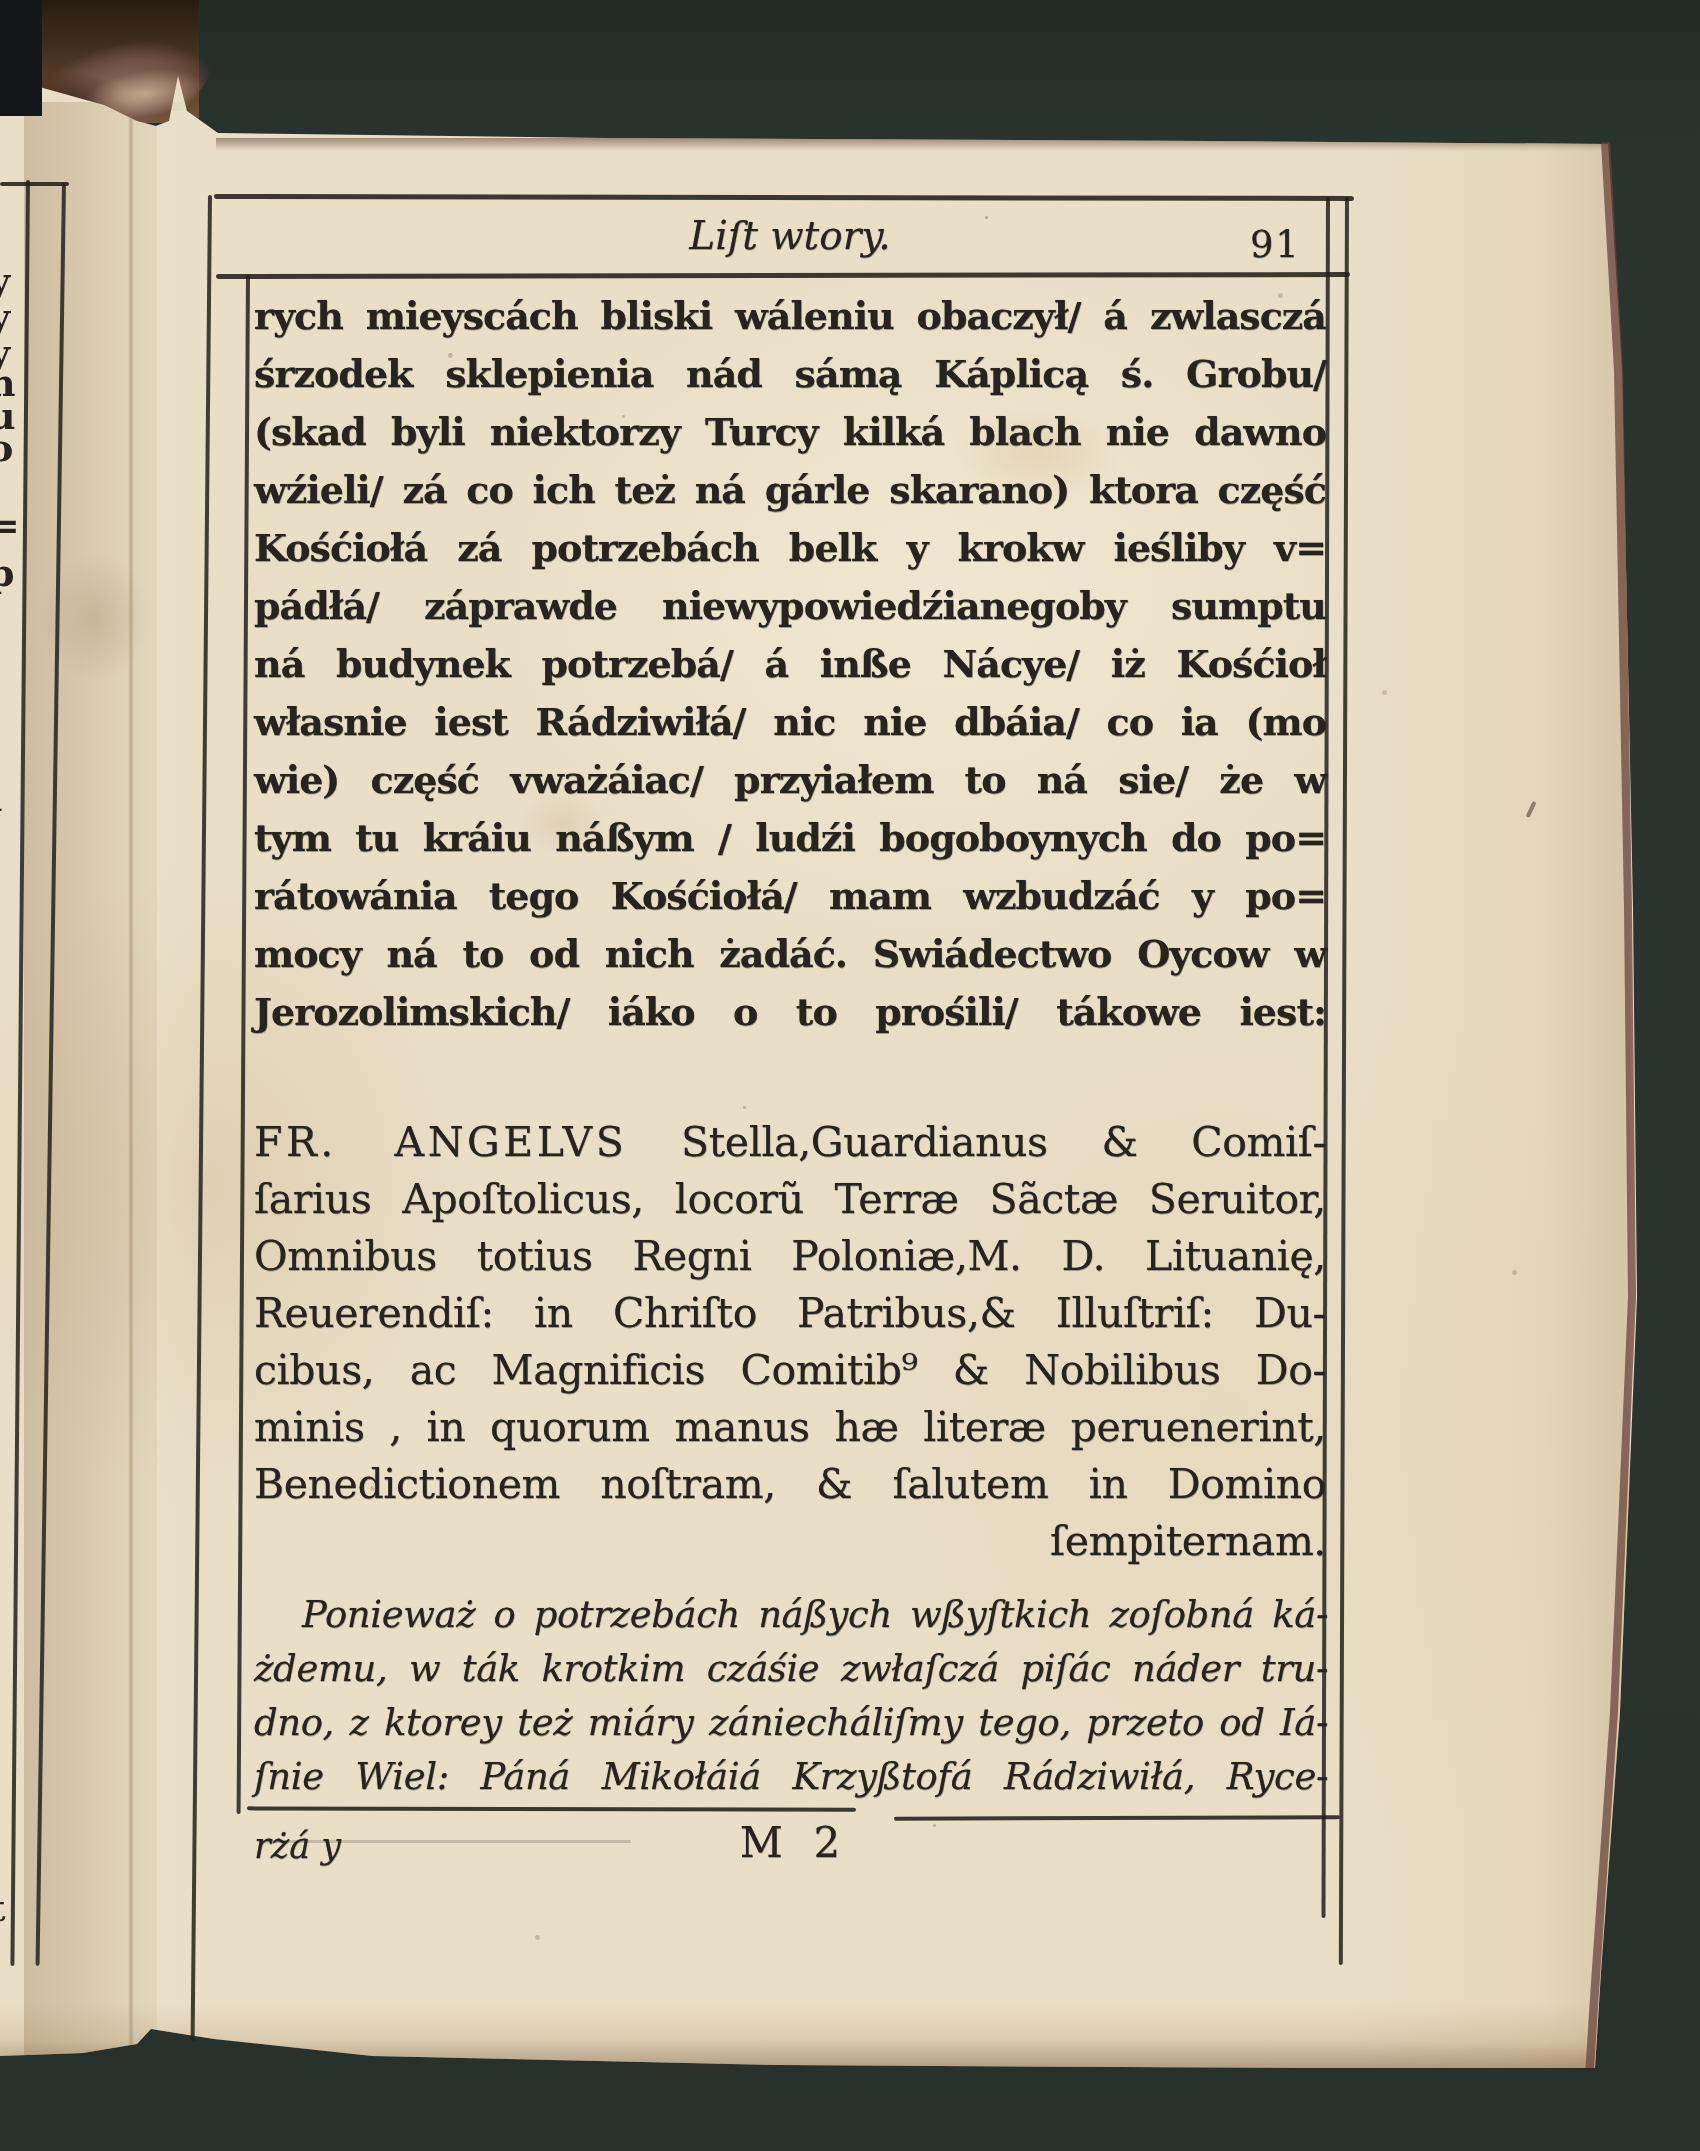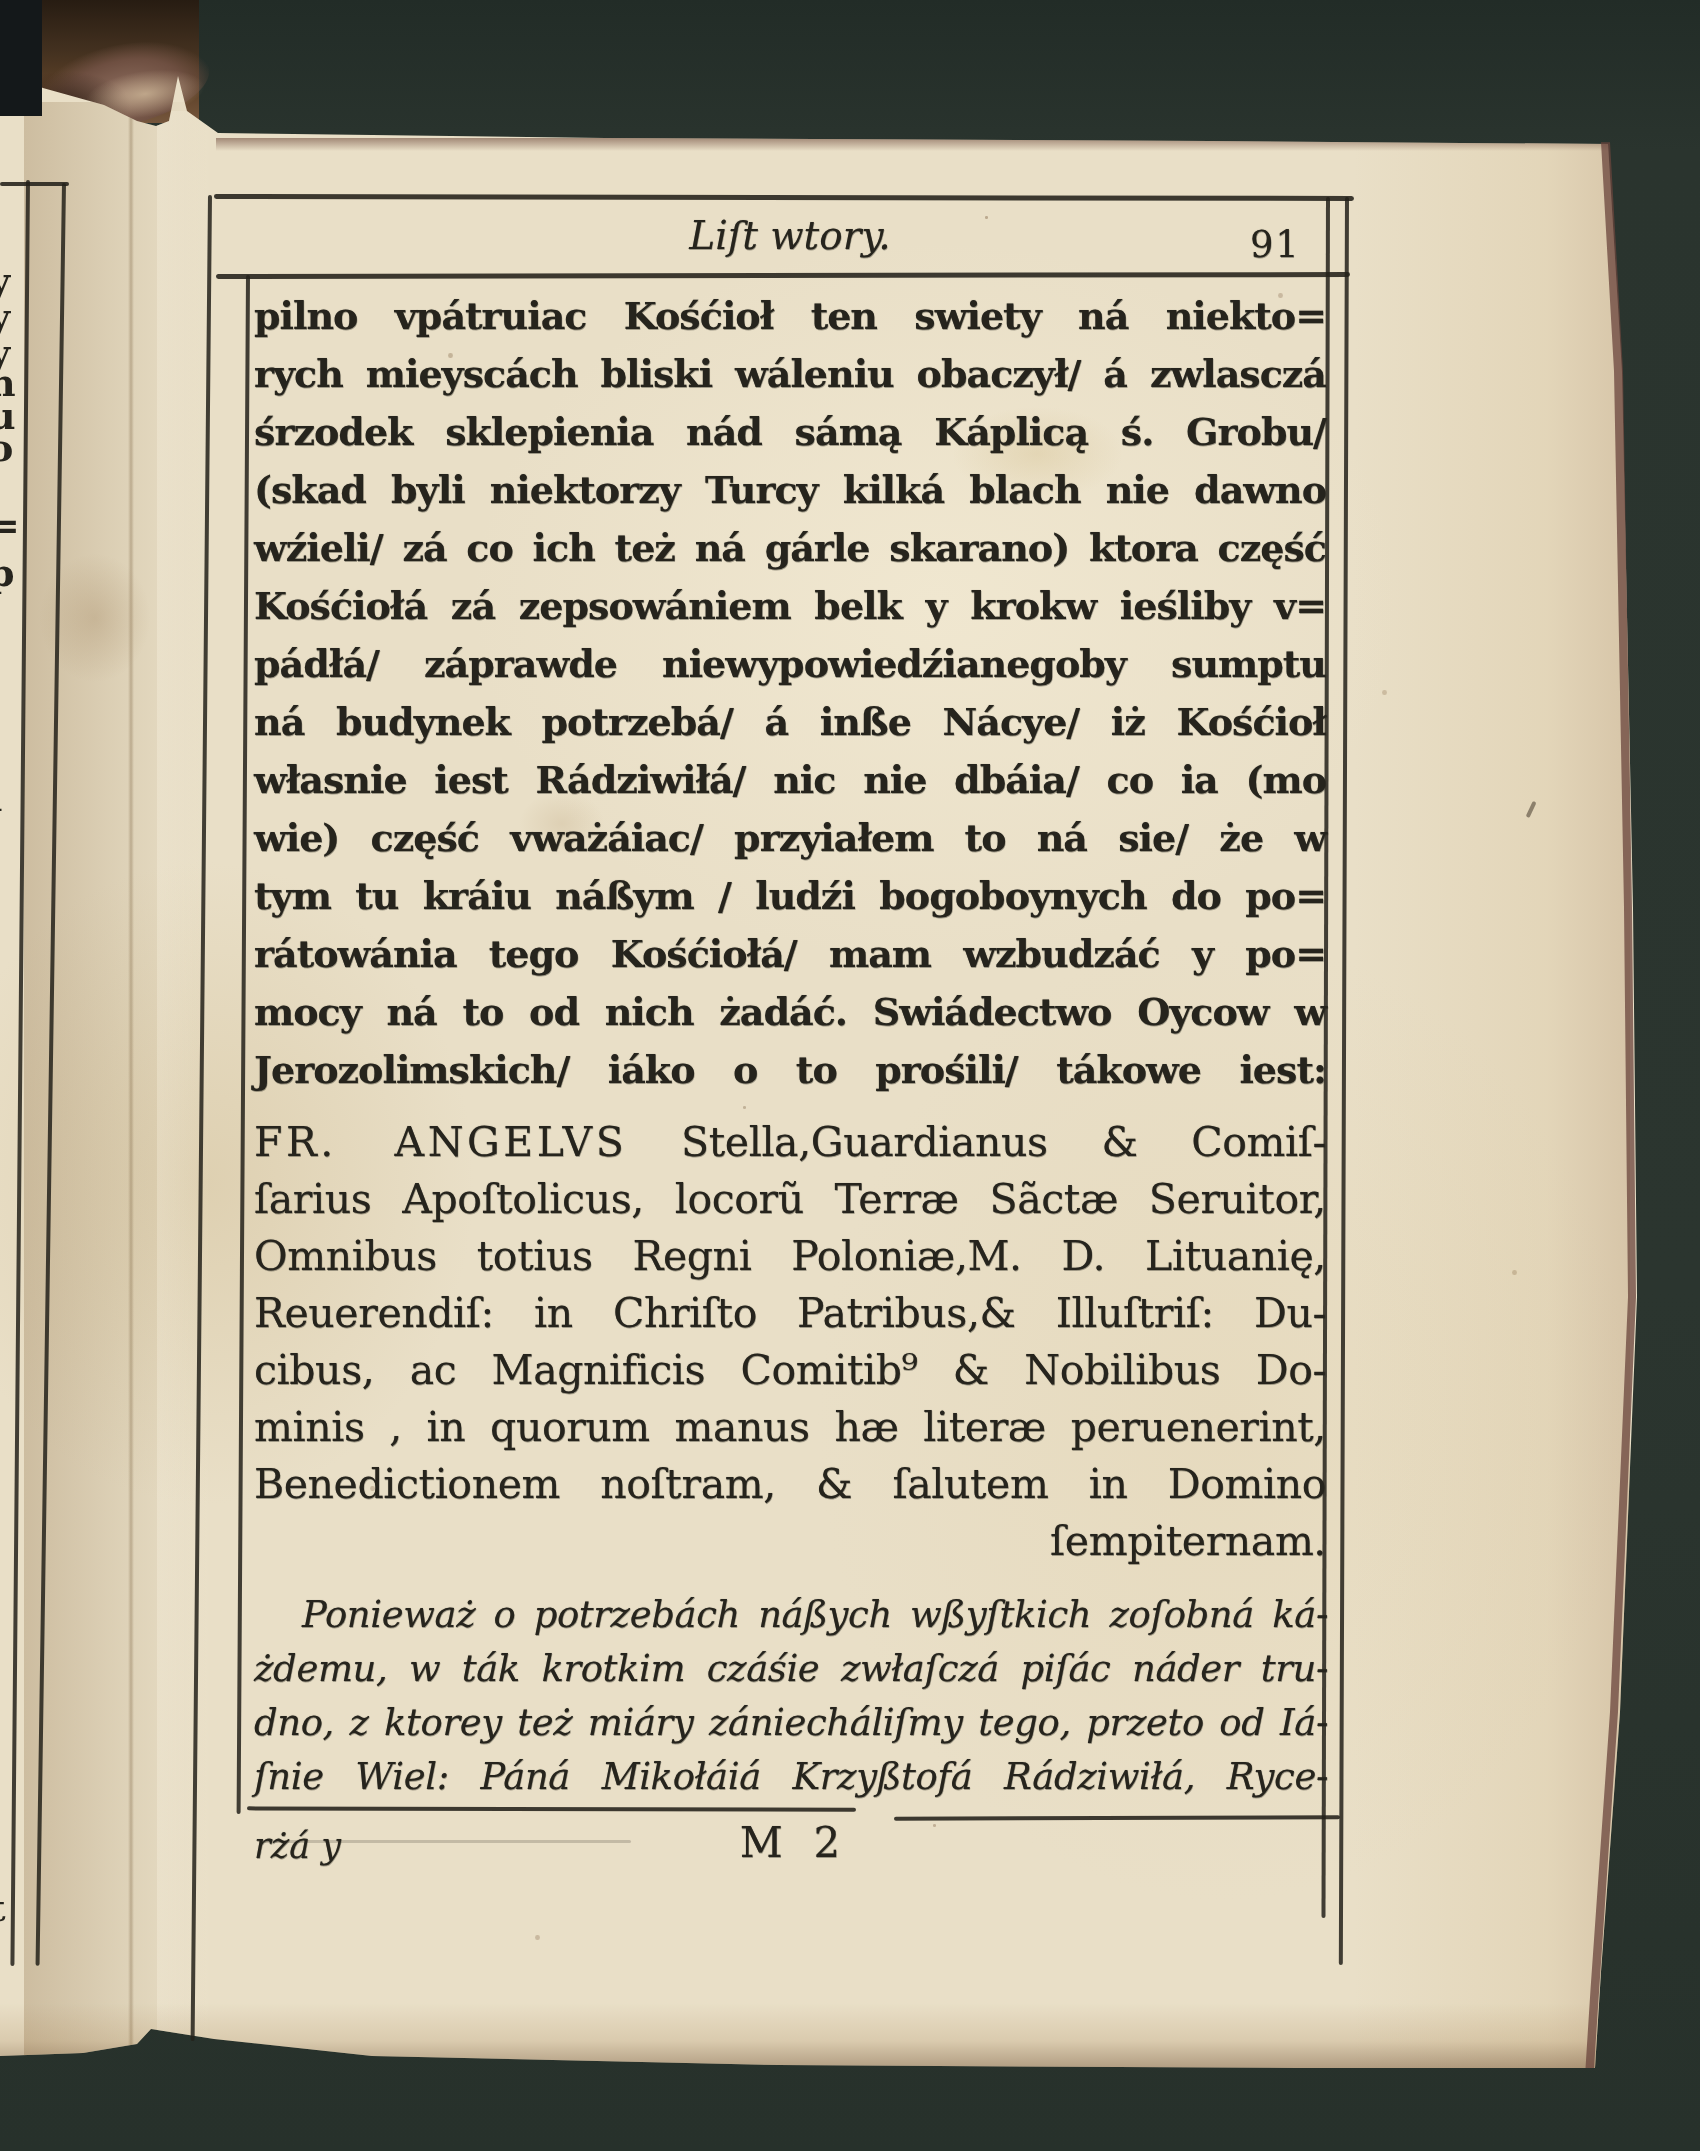--- a/index.html
+++ b/index.html
@@ -160,26 +160,25 @@
   <div class="abs vline" style="left:1326px;top:197px;width:4.3px;height:1721px;transform:rotate(0.15deg);"></div>
   <div class="abs vline" style="left:1345px;top:197px;width:4.3px;height:1768px;transform:rotate(0.2deg);"></div>
   <div class="abs rule" style="left:247px;top:1807px;width:609px;height:4.3px;transform:rotate(0.12deg);"></div>
   <div class="abs rule" style="left:894px;top:1816px;width:446px;height:4.3px;transform:rotate(-0.2deg);"></div>
   <div class="abs rule" style="left:259px;top:1840px;width:372px;height:2.6px;opacity:.22;"></div>
 
   <div class="abs headerTitle ink">Liſt wtory.</div>
   <div class="abs pageNum ink">91</div>
 
   <div class="abs blBlock">
-    <div class="bl ink just">pilno vpátruiac Kośćioł ten swiety ná niekto=</div>
     <div class="bl ink just">rych mieyscách bliski wáleniu obaczył/ á zwlasczá</div>
     <div class="bl ink just">śrzodek sklepienia nád sámą Káplicą ś. Grobu/</div>
     <div class="bl ink just">(skad byli niektorzy Turcy kilká blach nie dawno</div>
     <div class="bl ink just">wźieli/ zá co ich też ná gárle skarano) ktora część</div>
-    <div class="bl ink just">Kośćiołá zá zepsowániem belk y krokw ieśliby v=</div>
+    <div class="bl ink just">Kośćiołá zá potrzebách belk y krokw ieśliby v=</div>
     <div class="bl ink just">pádłá/ záprawde niewypowiedźianegoby sumptu</div>
     <div class="bl ink just">ná budynek potrzebá/ á inße Nácye/ iż Kośćioł</div>
     <div class="bl ink just">własnie iest Rádziwiłá/ nic nie dbáia/ co ia (mo</div>
     <div class="bl ink just">wie) część vważáiac/ przyiałem to ná sie/ że w</div>
     <div class="bl ink just">tym tu kráiu náßym / ludźi bogoboynych do po=</div>
     <div class="bl ink just">rátowánia tego Kośćiołá/ mam wzbudzáć y po=</div>
     <div class="bl ink just">mocy ná to od nich żadáć. Swiádectwo Oycow w</div>
     <div class="bl ink just">Jerozolimskich/ iáko o to prośili/ tákowe iest:</div>
   </div>
 

